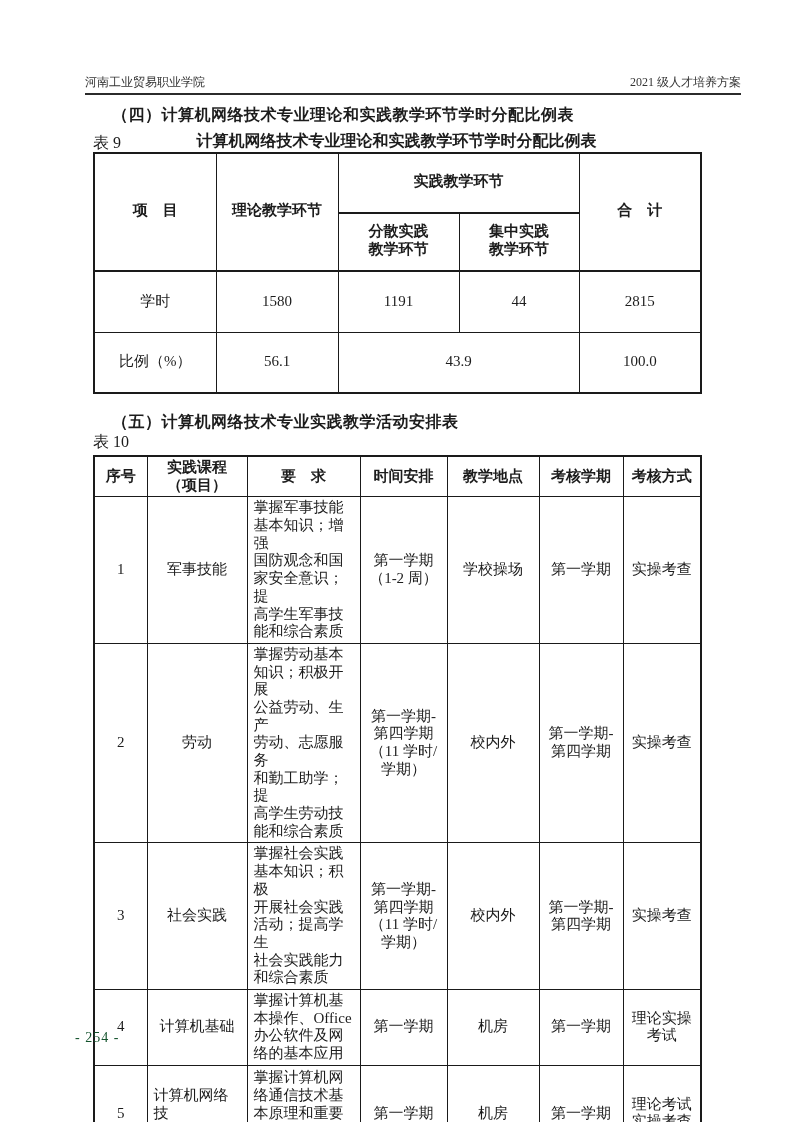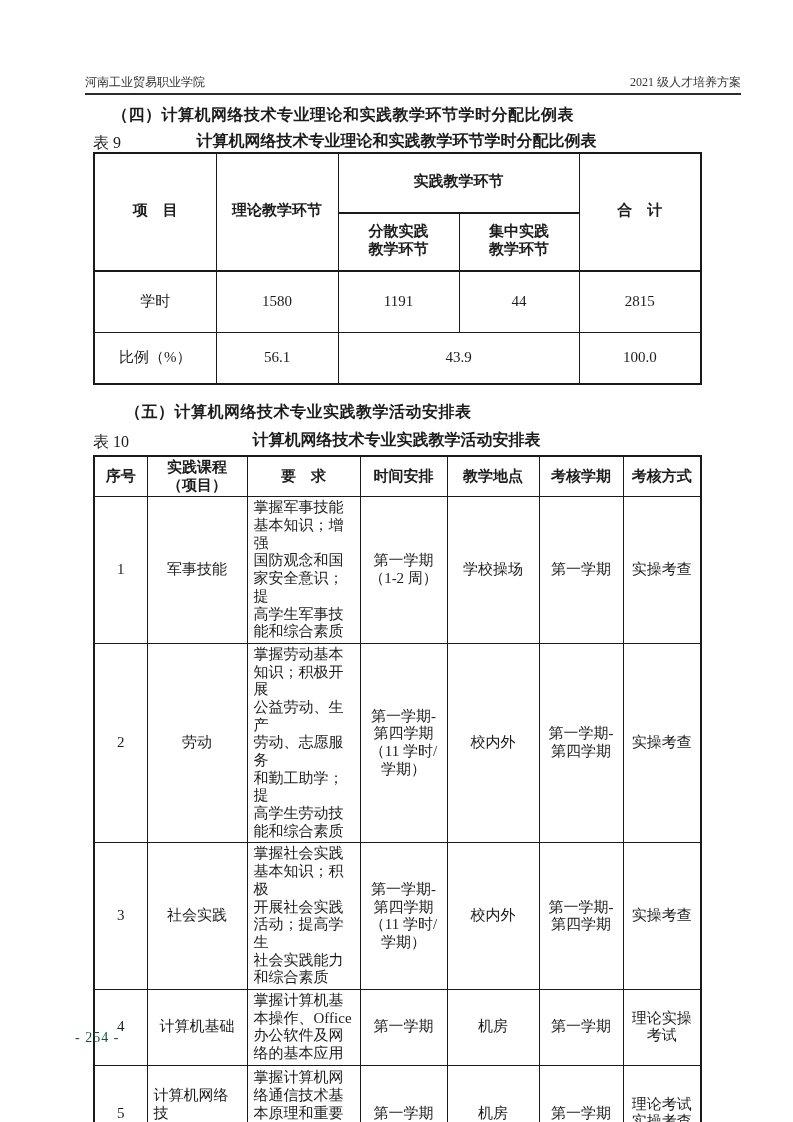--- a/index.html
+++ b/index.html
@@ -31,21 +31,21 @@
   
   .sec-title {
     position: absolute;
     left: 112px;
     font-size: 16px;
     font-weight: bold;
     letter-spacing: 0.5px;
     white-space: nowrap;
   }
   #sec4-title { top: 105px; }
-  #sec5-title { top: 402px; margin-left: 13px; }
+  #sec5-title { top: 412px; }
   .cap-row {
     position: absolute;
     left: 93px;
     width: 607px;
     text-align: center;
     font-size: 16px;
     font-weight: bold;
     white-space: nowrap;
   }
   #tbl9-cap-row  { top: 131px; }
@@ -130,34 +130,33 @@
       <th class="bb2">集中实践
 教学环节</th>
     </tr>
     <tr style="height:61px">
       <td>学时</td>
       <td>1580</td>
       <td>1191</td>
       <td>44</td>
       <td>2815</td>
     </tr>
-    <tr style="height:52px">
+    <tr style="height:61px">
       <td>比例（%）</td>
       <td>56.1</td>
       <td colspan="2">43.9</td>
       <td>100.0</td>
     </tr>
   </tbody>
     </table>
 
   <div id="sec5-title" class="sec-title">（五）计算机网络技术专业实践教学活动安排表</div>
 
   <div id="tbl10-cap-row" class="cap-row">
     <span class="cap-label">表 10</span>
-    <span>计算机网络技术专业实践教学活动安排表</span>
   </div>
 
   <table id="table10">
     <colgroup>
       <col style="width:53px">
         <col style="width:100px">
         <col style="width:113px">
         <col style="width:87px">
         <col style="width:92px">
         <col style="width:84px">

